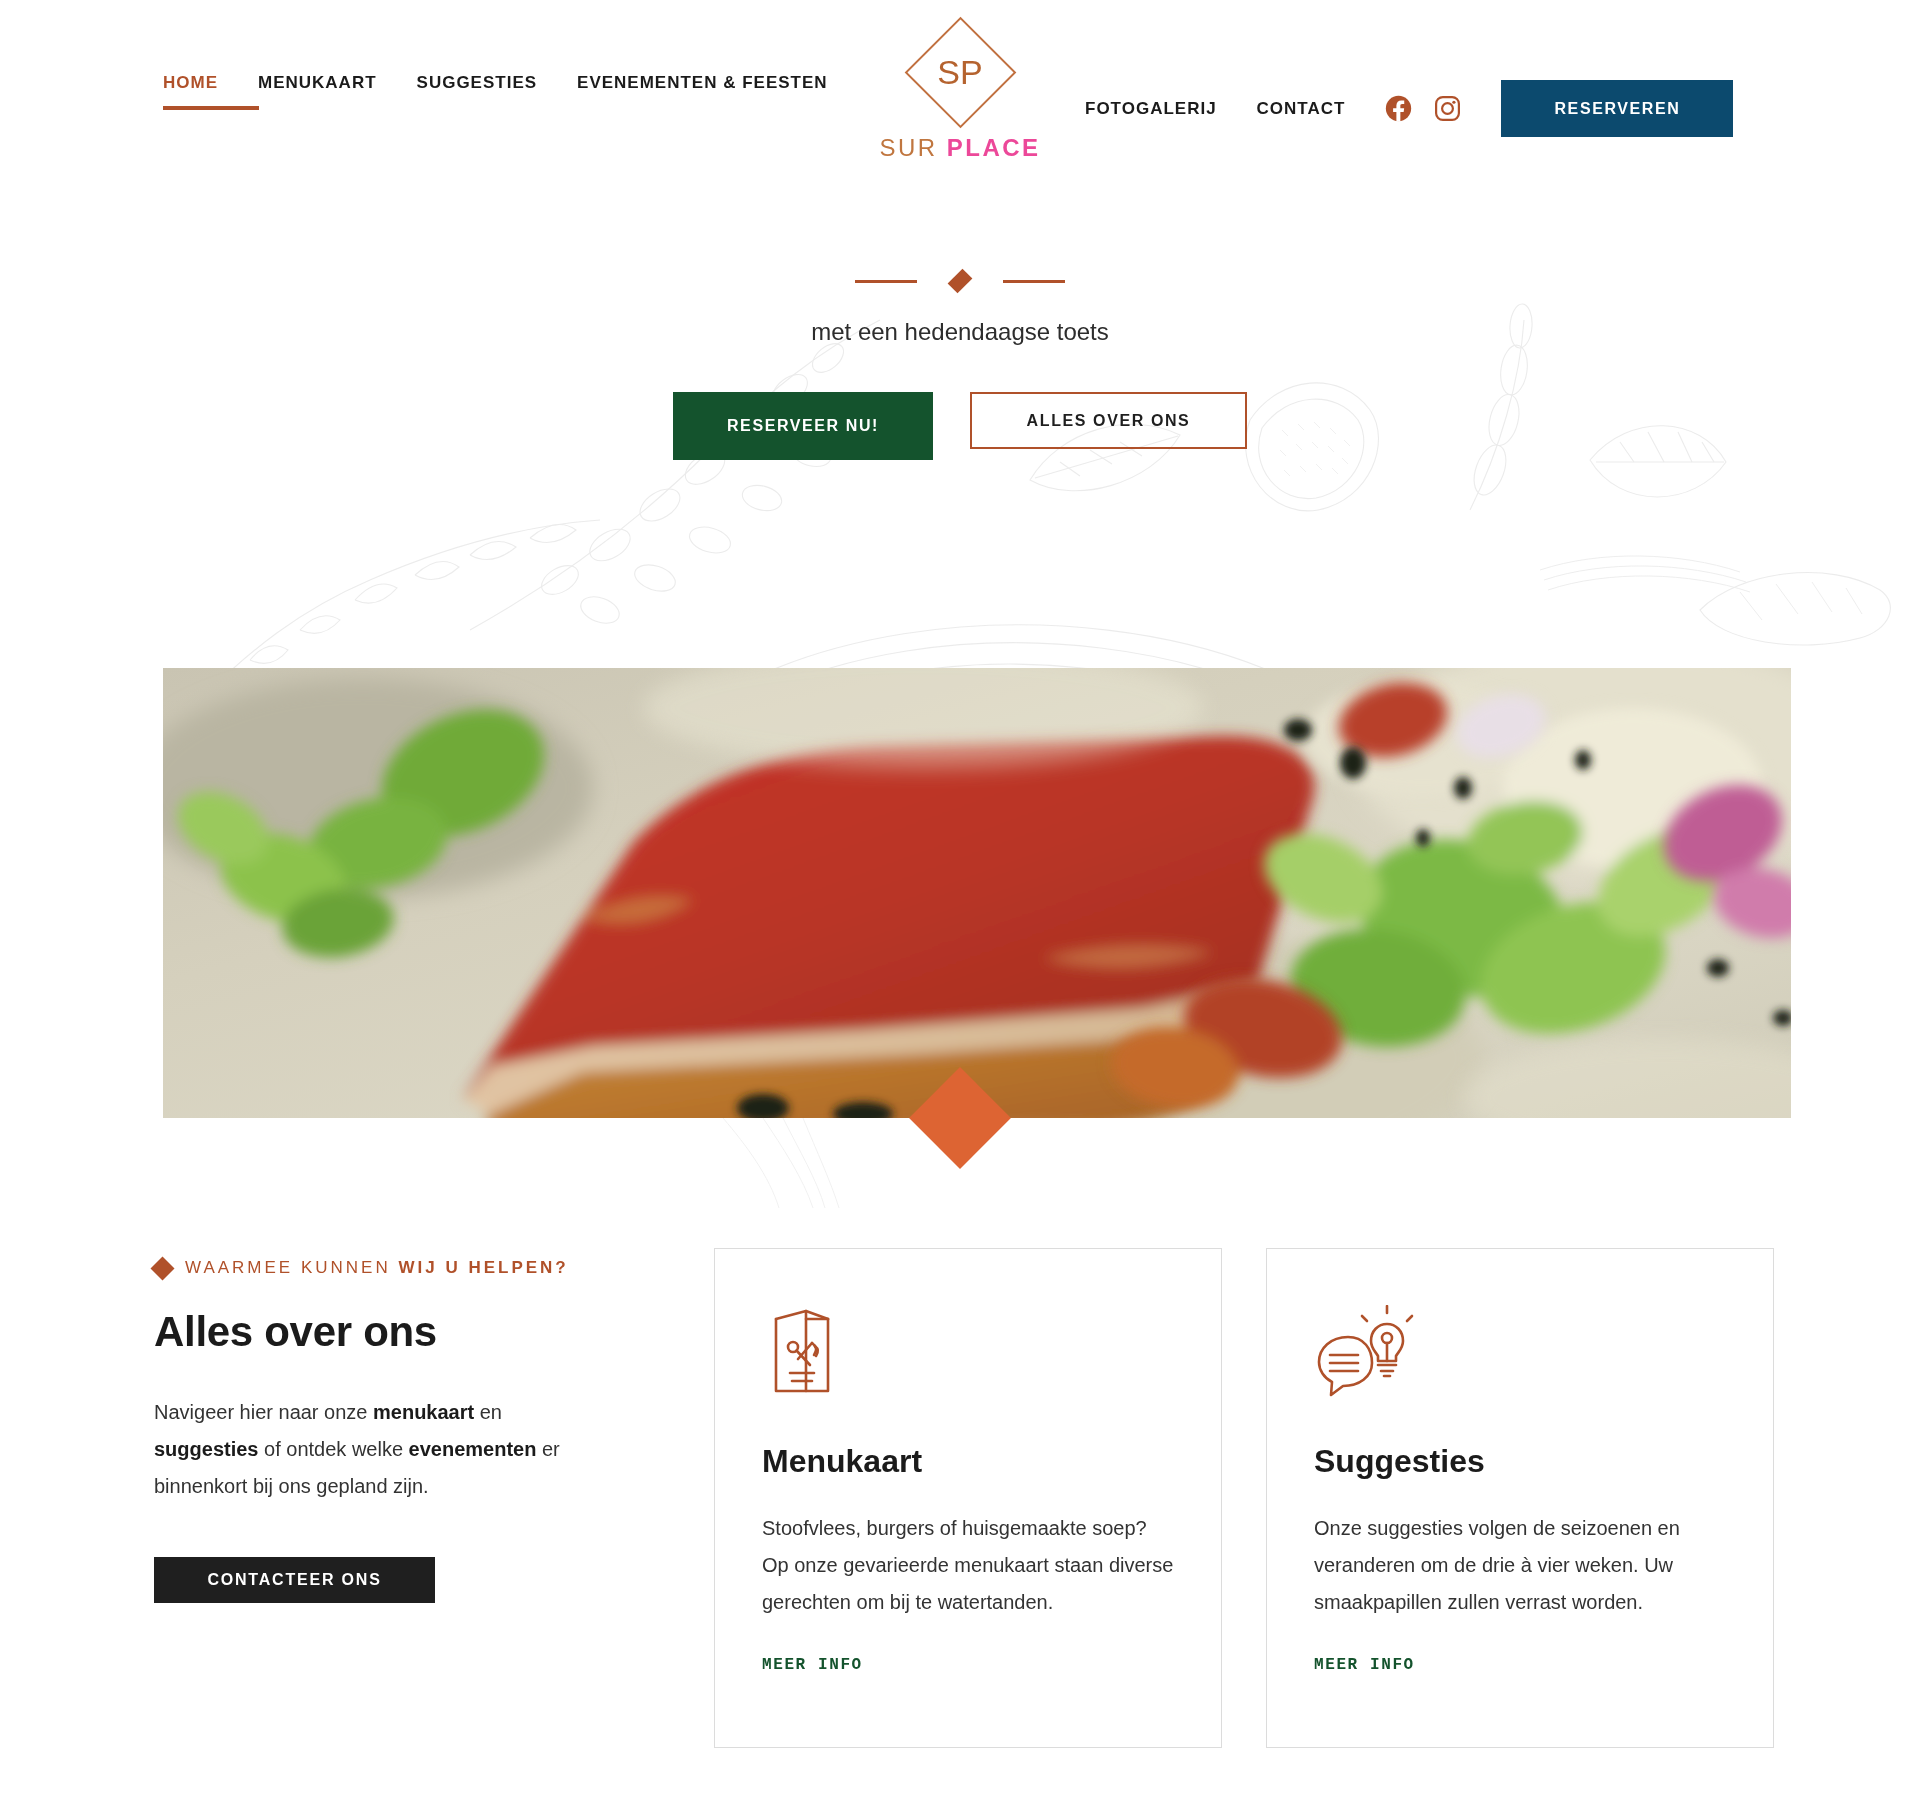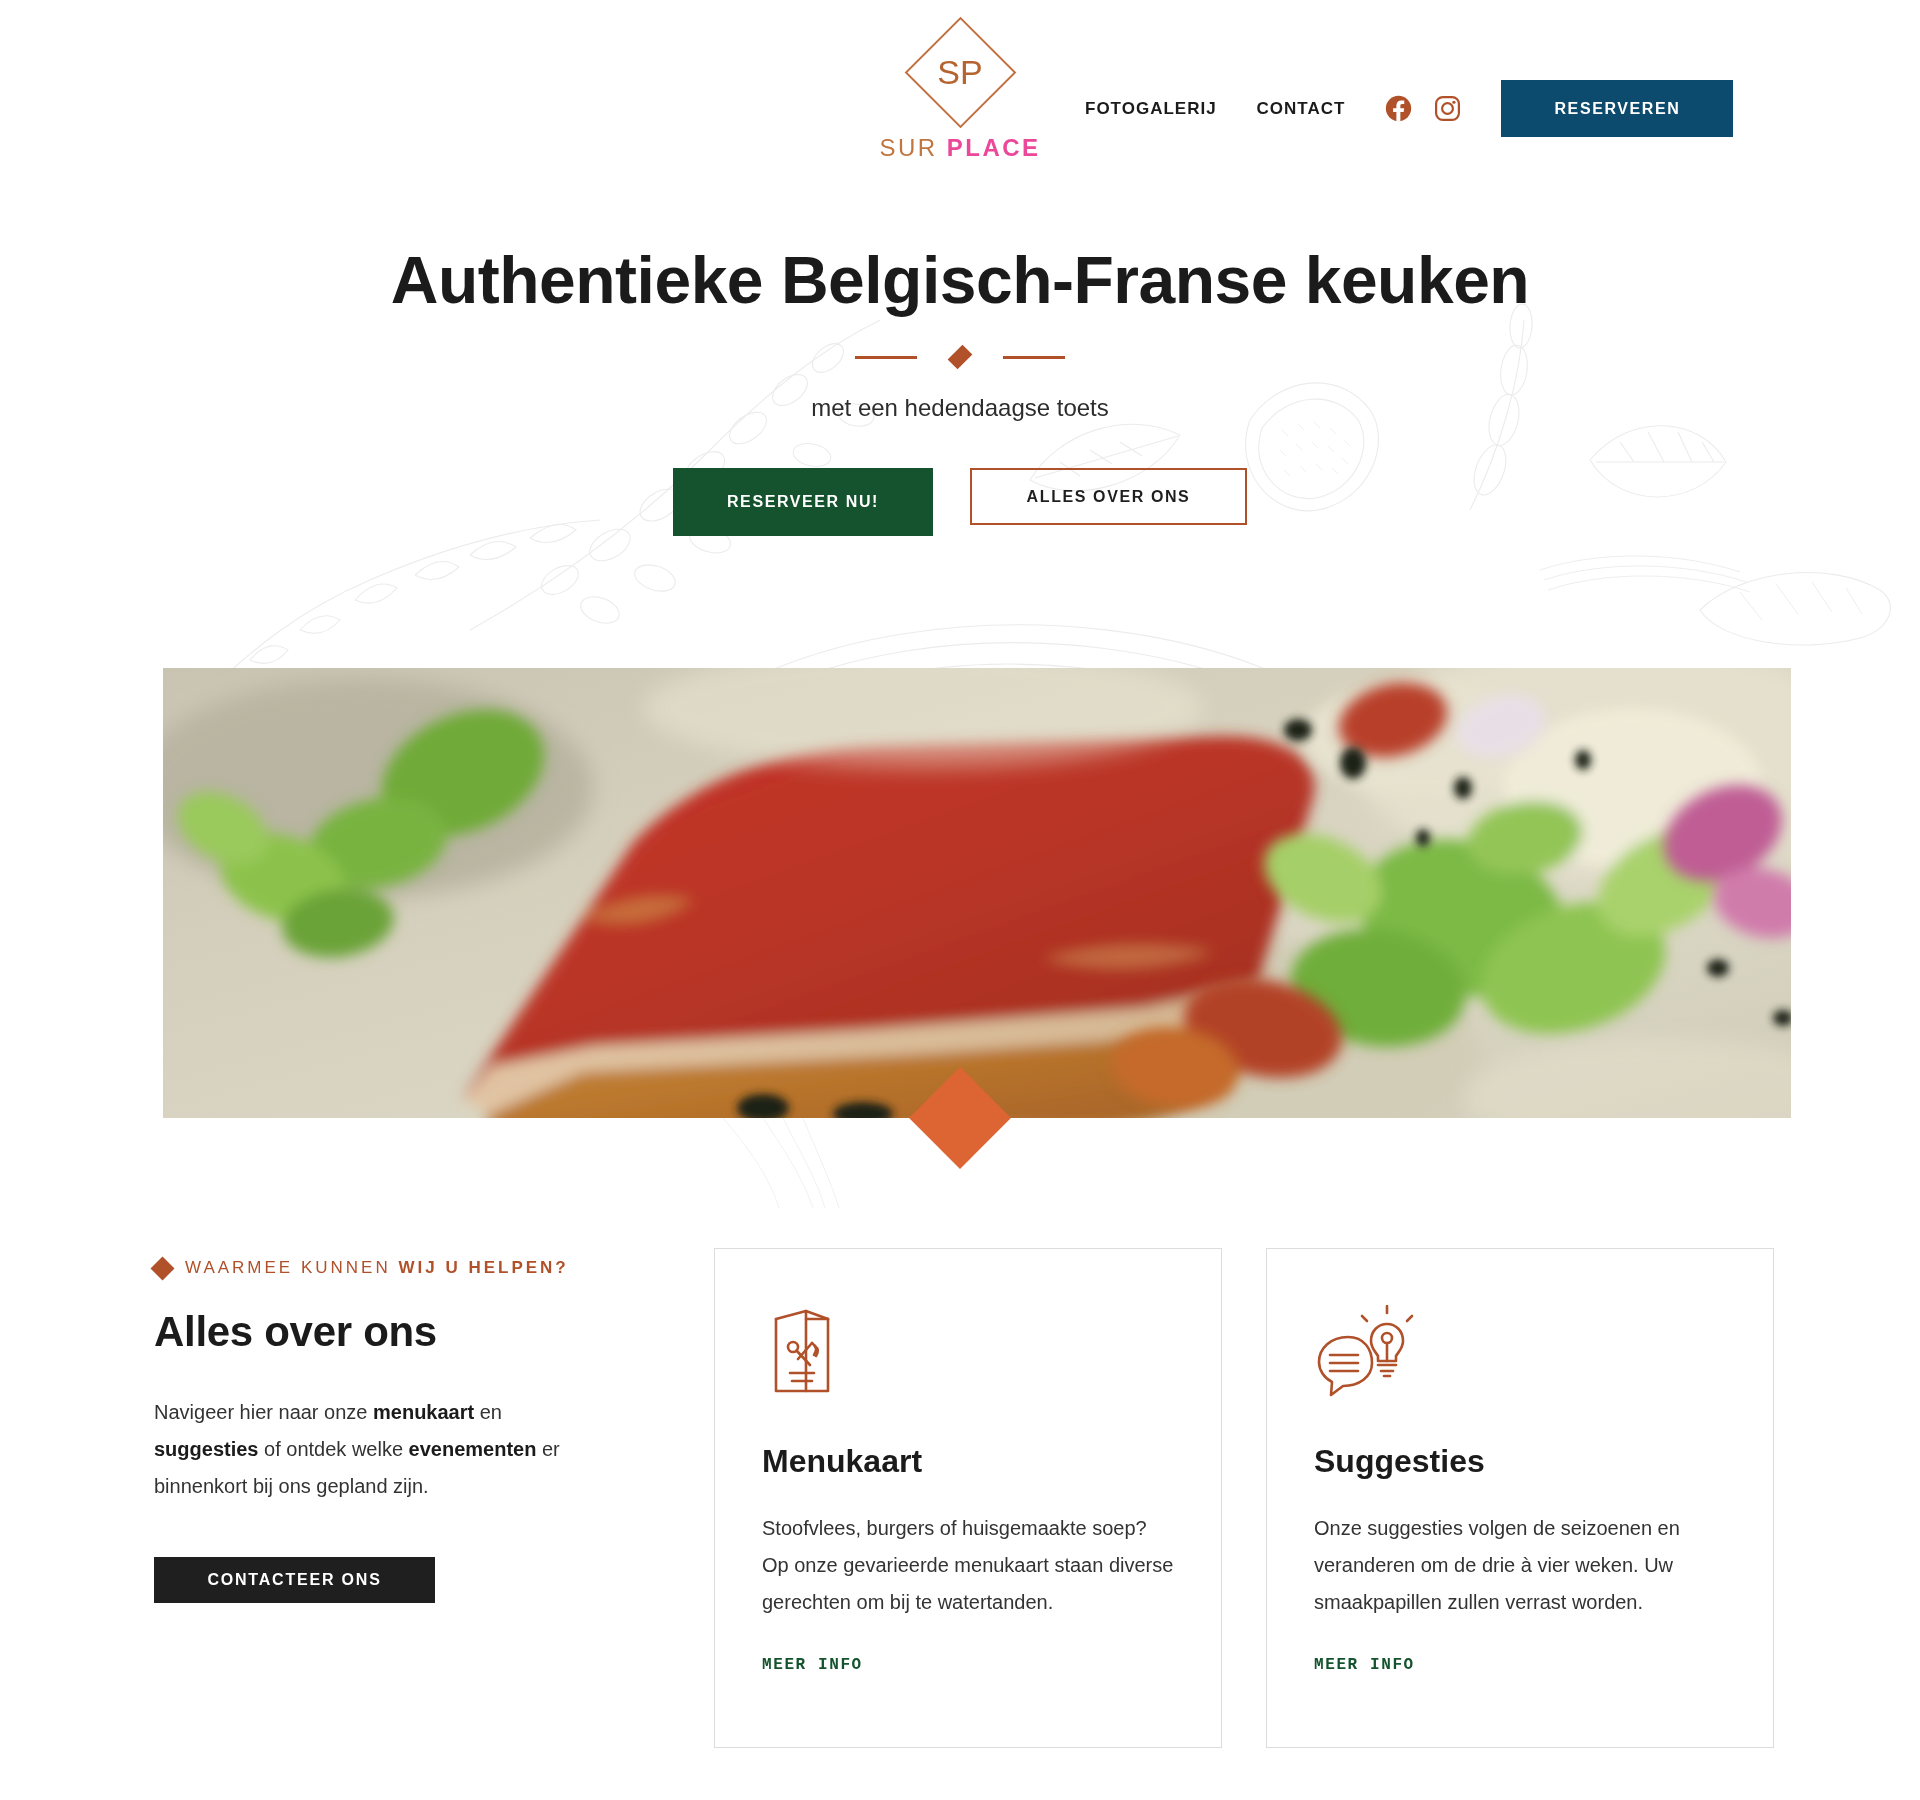--- a/index.html
+++ b/index.html
@@ -332,20 +332,35 @@
     text-decoration:none;
     cursor:pointer;
     font-family:Liberation Mono, monospace;
   }
 </style>
 </head>
 <body>
 
 <div class="header">
 
+  <div class="nav-left">
+    <div class="nav-item">
+      <a class="nav-link active">HOME</a>
+      <div class="nav-underline"></div>
+    </div>
+    <div class="nav-item">
+      <a class="nav-link">MENUKAART</a>
+    </div>
+    <div class="nav-item">
+      <a class="nav-link">SUGGESTIES</a>
+    </div>
+    <div class="nav-item">
+      <a class="nav-link">EVENEMENTEN &amp; FEESTEN</a>
+    </div>
+  </div>
 
   <div class="logo">
     <div class="logo-mark">
       <div class="logo-diamond"></div>
       <div class="logo-sp">SP</div>
     </div>
     <div class="logo-text"><span>SUR </span><b>PLACE</b></div>
   </div>
 
   <div class="nav-right">
@@ -460,21 +475,20 @@
 
       <g stroke-width="0.9">
         <path d="M1540 390 C1600 370 1680 372 1740 392"></path>
         <path d="M1544 400 C1604 380 1686 382 1746 402"></path>
         <path d="M1548 410 C1608 390 1690 392 1750 412"></path>
       </g>
     </g>
   </svg>
 
   <div class="hero-inner">
-    <h1 class="hero-title">Authentieke Belgisch-Franse keuken</h1>
 
     <div class="divider">
       <div class="bar l"></div>
       <div class="dia"></div>
       <div class="bar r"></div>
     </div>
 
     <div class="hero-sub">met een hedendaagse toets</div>
 
     <div class="hero-btns">

